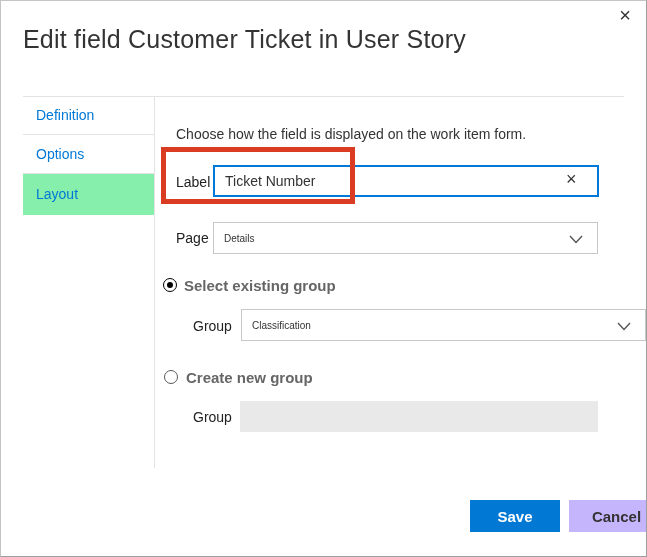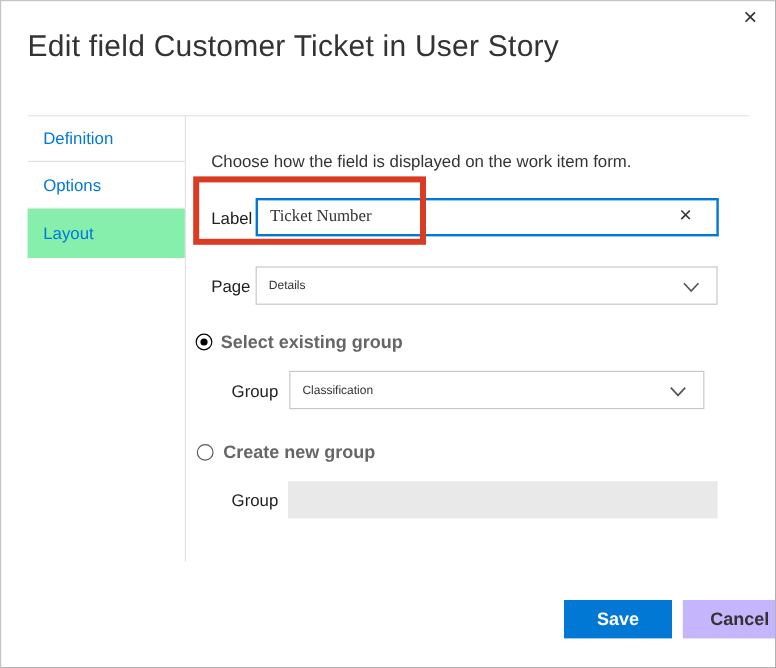--- a/index.html
+++ b/index.html
@@ -16,21 +16,21 @@
   .tab{height:38px;line-height:38px;padding-left:13px;font-size:14px;color:#0078d7;
        border-bottom:1px solid #e3e3e3;cursor:pointer;}
   .tab.selected{height:41px;line-height:41px;background:#86efac;border-bottom:none;}
   .intro{position:absolute;left:175px;top:125px;font-size:14px;color:#333;}
   .annotation{position:absolute;left:160px;top:146px;width:194px;height:57px;
        border:5px solid #da3b23;box-sizing:border-box;z-index:5;pointer-events:none;}
   .field-label{position:absolute;font-size:14px;color:#222;}
   .text-input{
     position:absolute;left:212px;top:164px;width:386px;height:32px;box-sizing:border-box;
     border:2px solid #0078d7;padding:0 28px 0 10px;font-size:14px;color:#333;
-    font-family:Liberation Serif, serif;outline:none;background:#fff;
+    font-family:Liberation Sans, sans-serif;outline:none;background:#fff;
   }
   .clear-x{position:absolute;left:565px;top:169px;font-size:18px;color:#333;cursor:pointer;line-height:1;z-index:6;}
   .select{
     position:absolute;height:32px;box-sizing:border-box;border:1px solid #c8c8c8;background:#fff;
     display:flex;align-items:center;padding-left:10px;font-size:10px;color:#333;cursor:pointer;
   }
   .select .chev{position:absolute;right:14px;top:12px;}
   .radio{position:absolute;width:12px;height:12px;border-radius:50%;box-sizing:content-box;cursor:pointer;background:#fff;}
   .radio.checked{border:1px solid #000;}
   .radio.checked::after{content:"";display:block;width:6px;height:6px;margin:3px;border-radius:50%;background:#000;}
@@ -74,21 +74,21 @@
       <svg width="14" height="9" viewBox="0 0 14 9">
           <polyline points="1,1 7,7.5 13,1" fill="none" stroke="#555" stroke-width="1.4"></polyline>
         </svg>
     </span>
   </div>
 
   <div class="radio checked" style="left:162px;top:277px;"></div>
   <div class="radio-label" style="left:183px;top:276px;">Select existing group</div>
 
   <div class="field-label" style="left:192px;top:317px;">Group</div>
-  <div class="select" style="left:240px;top:308px;width:346px;align-items:center;">
+  <div class="select" style="left:240px;top:308px;width:405px;align-items:center;">
     <span>Classification</span>
     <span class="chev">
       <svg width="14" height="9" viewBox="0 0 14 9">
           <polyline points="1,1 7,7.5 13,1" fill="none" stroke="#555" stroke-width="1.4"></polyline>
         </svg>
     </span>
   </div>
 
   <div class="radio unchecked" style="left:163px;top:369px;"></div>
   <div class="radio-label" style="left:185px;top:368px;">Create new group</div>

